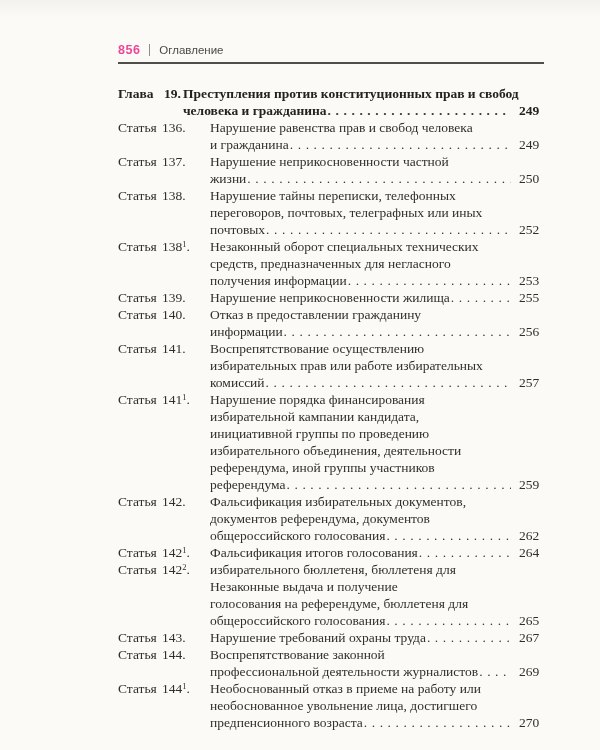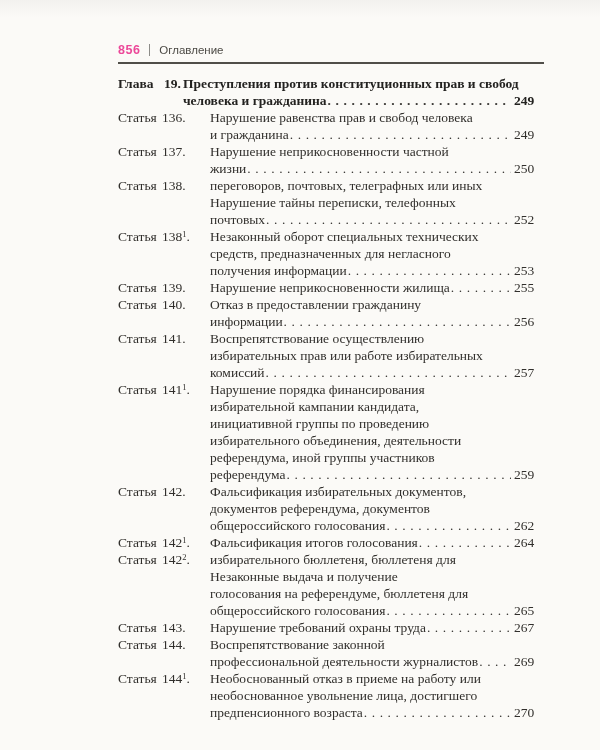--- a/index.html
+++ b/index.html
@@ -41,21 +41,21 @@
     font-size: 11.5px;
     color: #4c4a45;
   }
   .rule {
     height: 2px;
     background: #504e49;
     margin-top: 5px;
   }
   
   .toc {
-    margin-top: 11px;
+    margin-top: 21px;
     font-size: 13.5px;
     line-height: 17px;
   }
   .entry { display: flex; }
   .lbl { flex: 0 0 92px; display: flex; }
   .lbl-word { flex: 0 0 44px; }
   .lbl-num sup {
     font-size: 8.5px;
     line-height: 0;
     vertical-align: 4px;
@@ -66,21 +66,21 @@
     flex: 1;
     overflow: hidden;
     white-space: nowrap;
     margin: 0 3px 0 1px;
   }
   .dots::after {
     content: ". . . . . . . . . . . . . . . . . . . . . . . . . . . . . . . . . . . . . . . . . . . . . . . . . . . . . . . . . . . . . . . . . . . . . . . . . . . . . . . .";
     letter-spacing: 0.6px;
     color: #3a3835;
   }
-  .pg { flex: 0 0 30px; text-align: left; }
+  .pg { flex: 0 0 30px; text-align: center; }
   
   .chapter { font-weight: bold; color: #232220; }
   .chapter .lbl { flex: 0 0 65px; }
   .chapter .lbl-word { flex: 0 0 46px; }
 </style>
 </head>
 <body>
 
 <div class="content">
   <header class="running-head">
@@ -131,22 +131,22 @@
             <span class="pg">250</span>
           </div>
         </span>
   </div>
       <div class="entry">
     <span class="lbl">
       <span class="lbl-word">Статья</span>
       <span class="lbl-num">138.</span>
     </span>
     <span class="txt">
+          <div class="line">Нарушение тайны переписки, телефонных</div>
           <div class="line">переговоров, почтовых, телеграфных или иных</div>
-          <div class="line">Нарушение тайны переписки, телефонных</div>
           <div class="line last">
             <span class="t">почтовых</span>
             <span class="dots"></span>
             <span class="pg">252</span>
           </div>
         </span>
   </div>
       <div class="entry">
     <span class="lbl">
       <span class="lbl-word">Статья</span>

